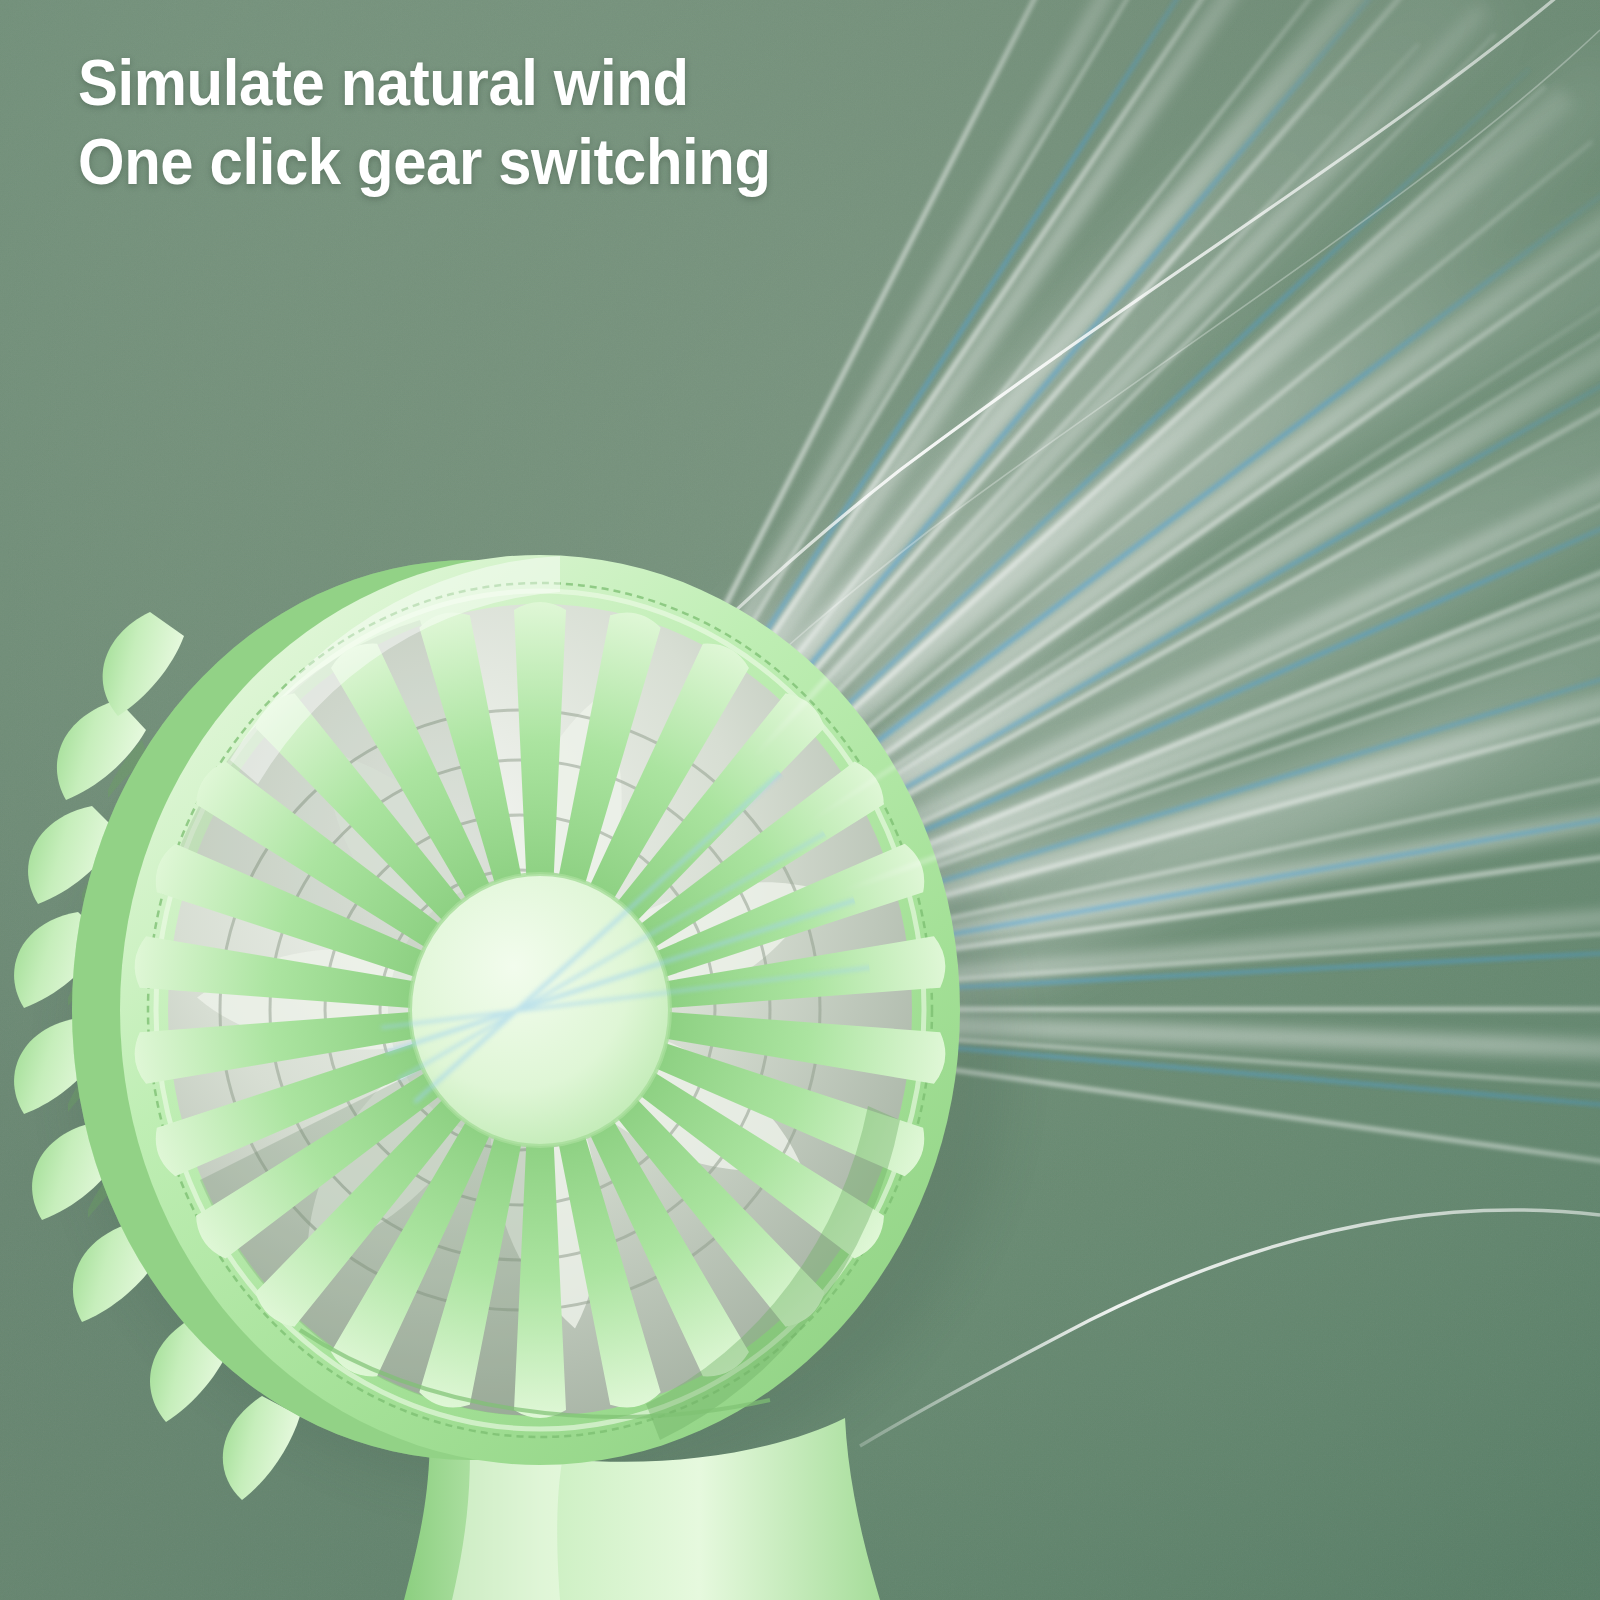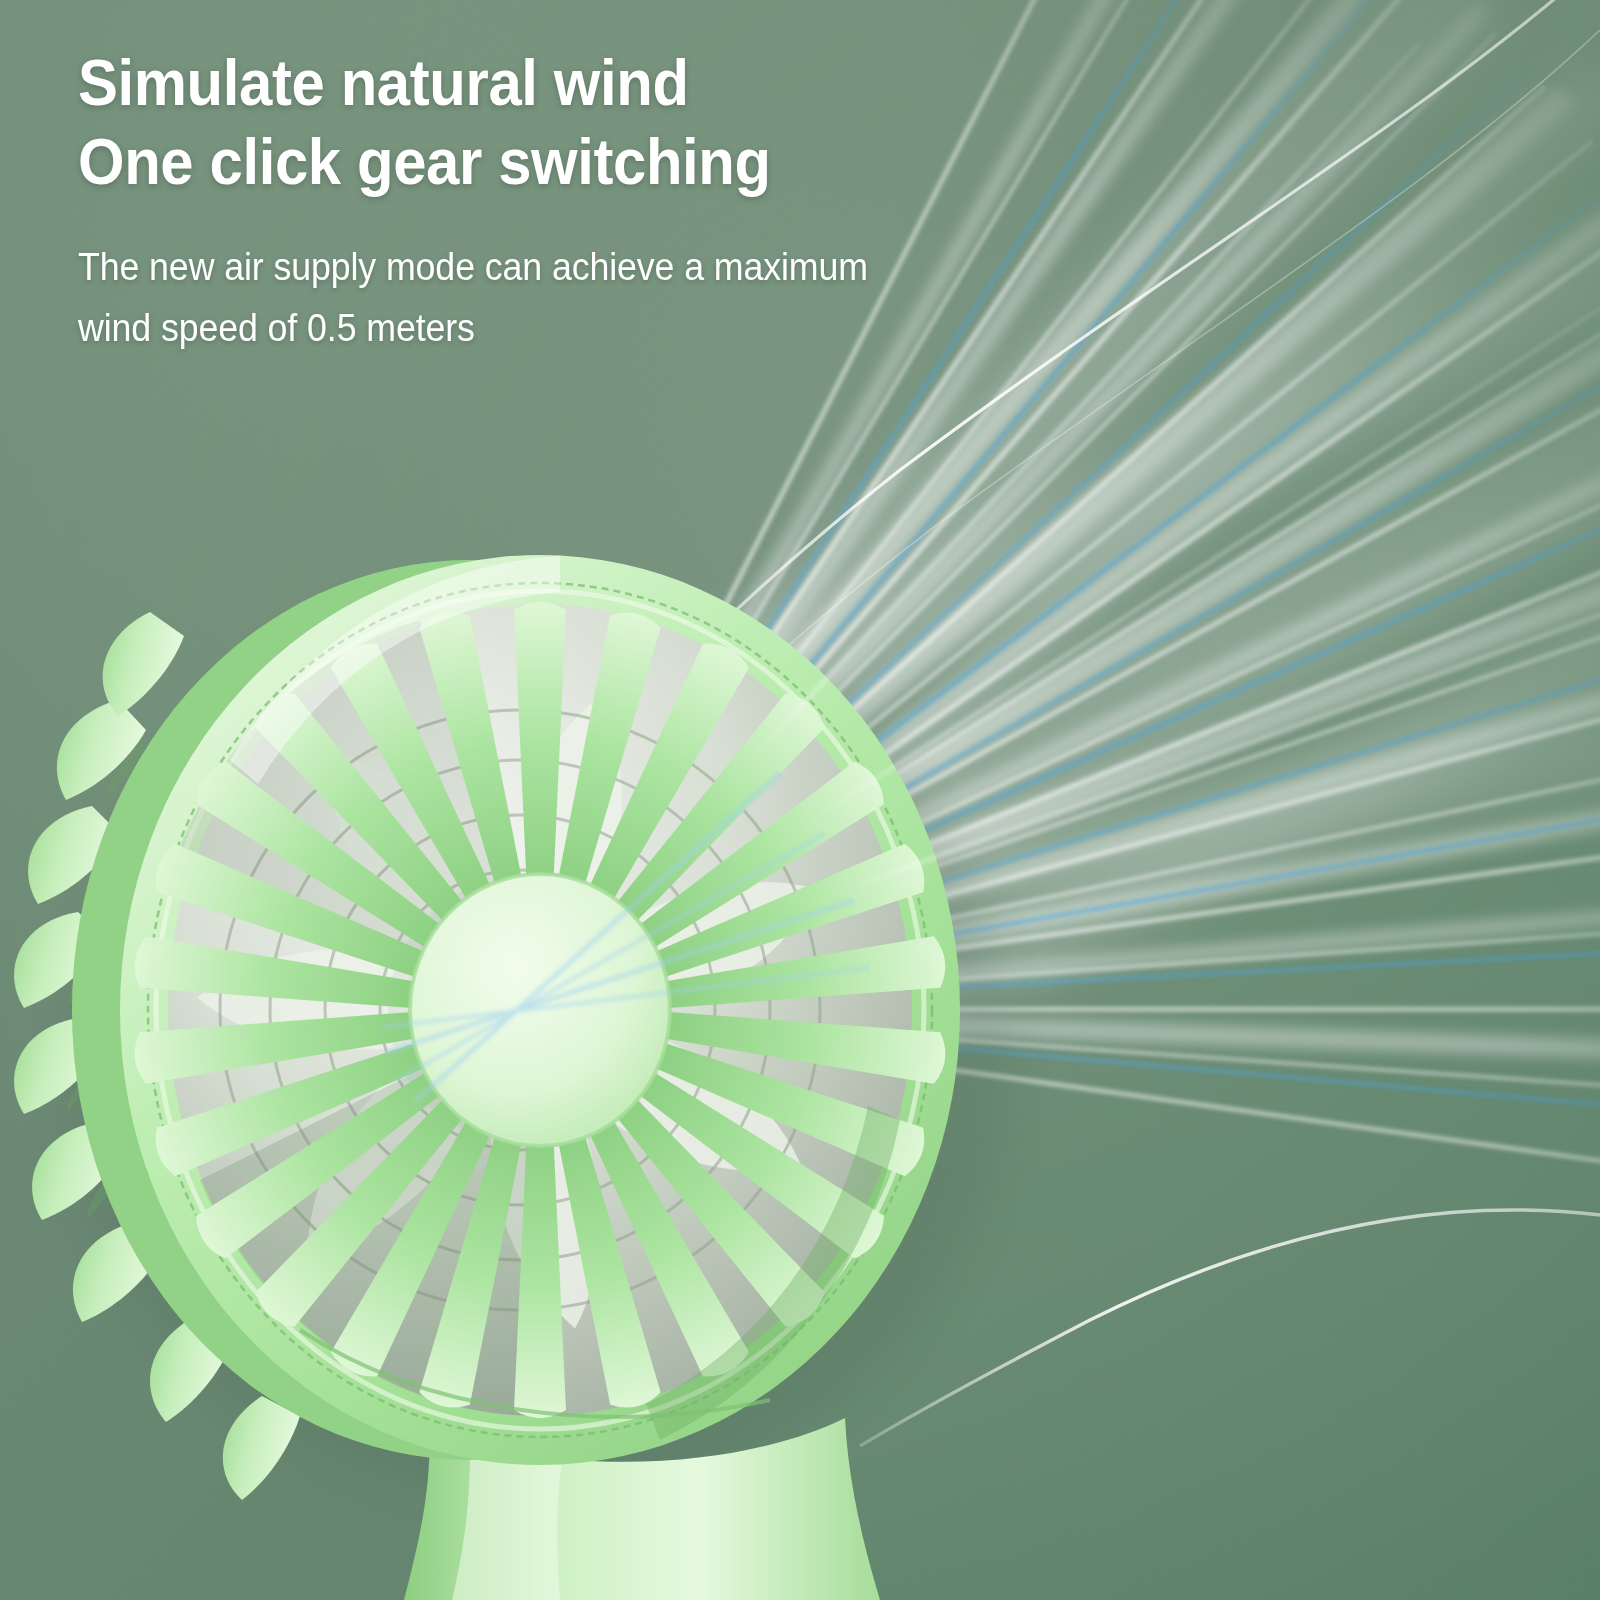--- a/index.html
+++ b/index.html
@@ -44,21 +44,21 @@
     font-size:38px;
     font-weight:400;
     line-height:1.62;
     letter-spacing:-0.1px;
     margin:0;
     transform:scaleX(0.94);
     transform-origin:left center;
     text-shadow:0 2px 6px rgba(40,60,45,0.32);
     white-space:nowrap;
   }
-  #headline-block{margin-bottom:34px;}
+  #headline-block{margin-bottom:26px;}
 </style>
 </head>
 <body>
 
 <div id="stage">
 
   <svg id="bg-svg" viewBox="0 0 1600 1600" preserveAspectRatio="none" aria-hidden="true">
     <defs>
       <linearGradient id="bgGrad" x1="0" y1="0" x2="1" y2="1">
         <stop offset="0%" stop-color="#7a9680"></stop>
@@ -516,19 +516,15 @@
       </g>
 
     </g>
   </svg>
 
   <div id="copy">
     <div id="headline-block">
       <p class="headline">Simulate natural wind</p>
       <p class="headline">One click gear switching</p>
     </div>
-    <div id="sub-block">
-      <p class="subline">The new air supply mode can achieve a maximum</p>
-      <p class="subline">wind speed of 0.5 meters</p>
-    </div>
   </div>
 
 </div>
 
 </body></html>

